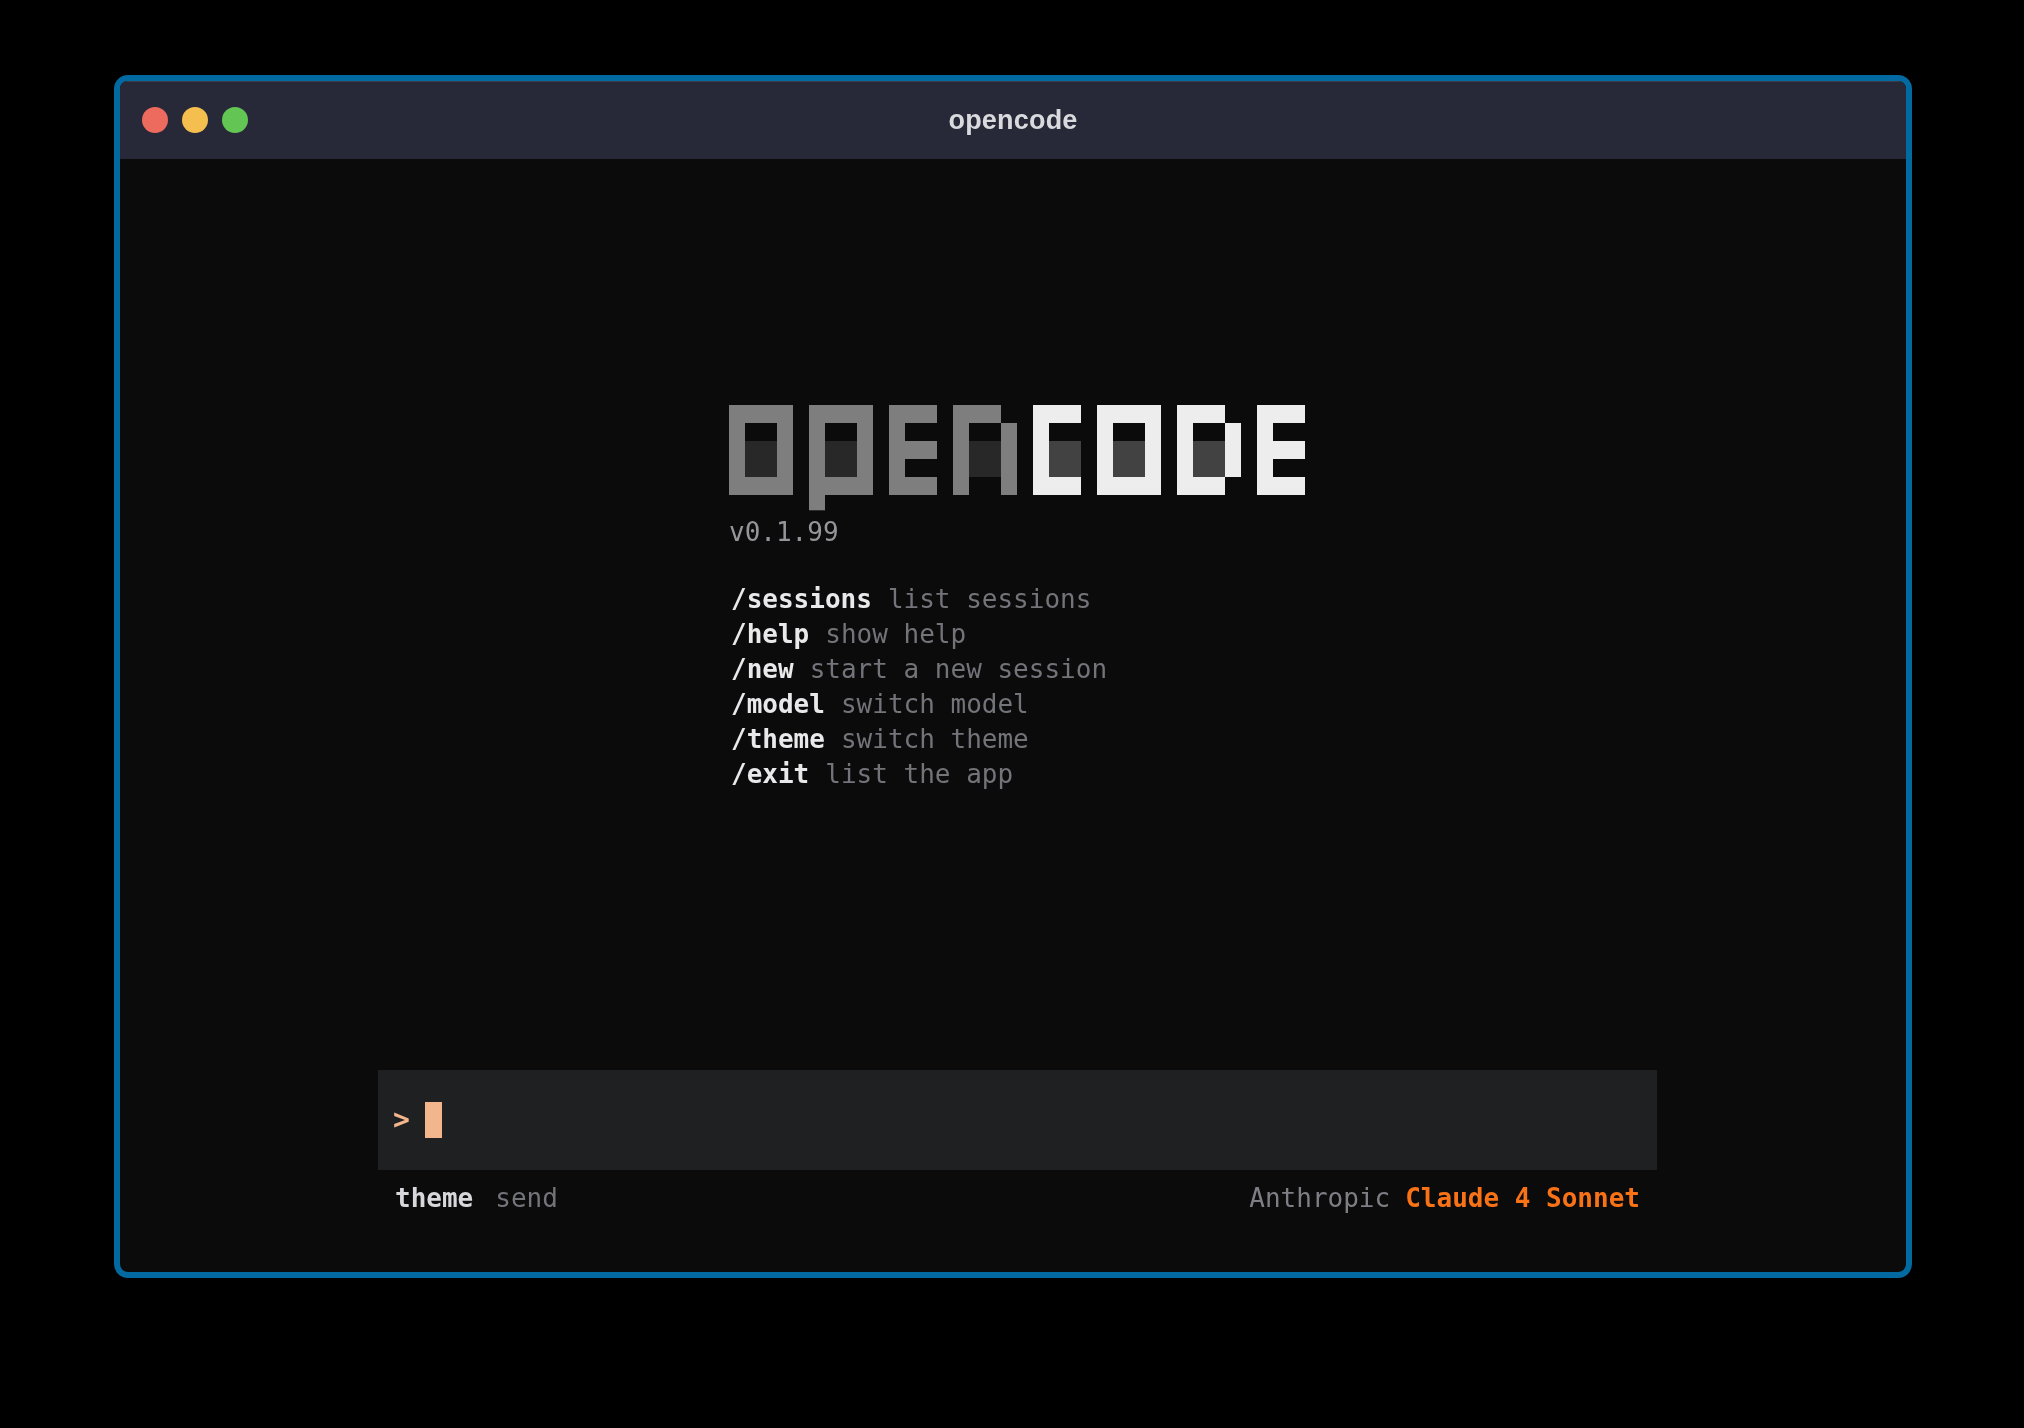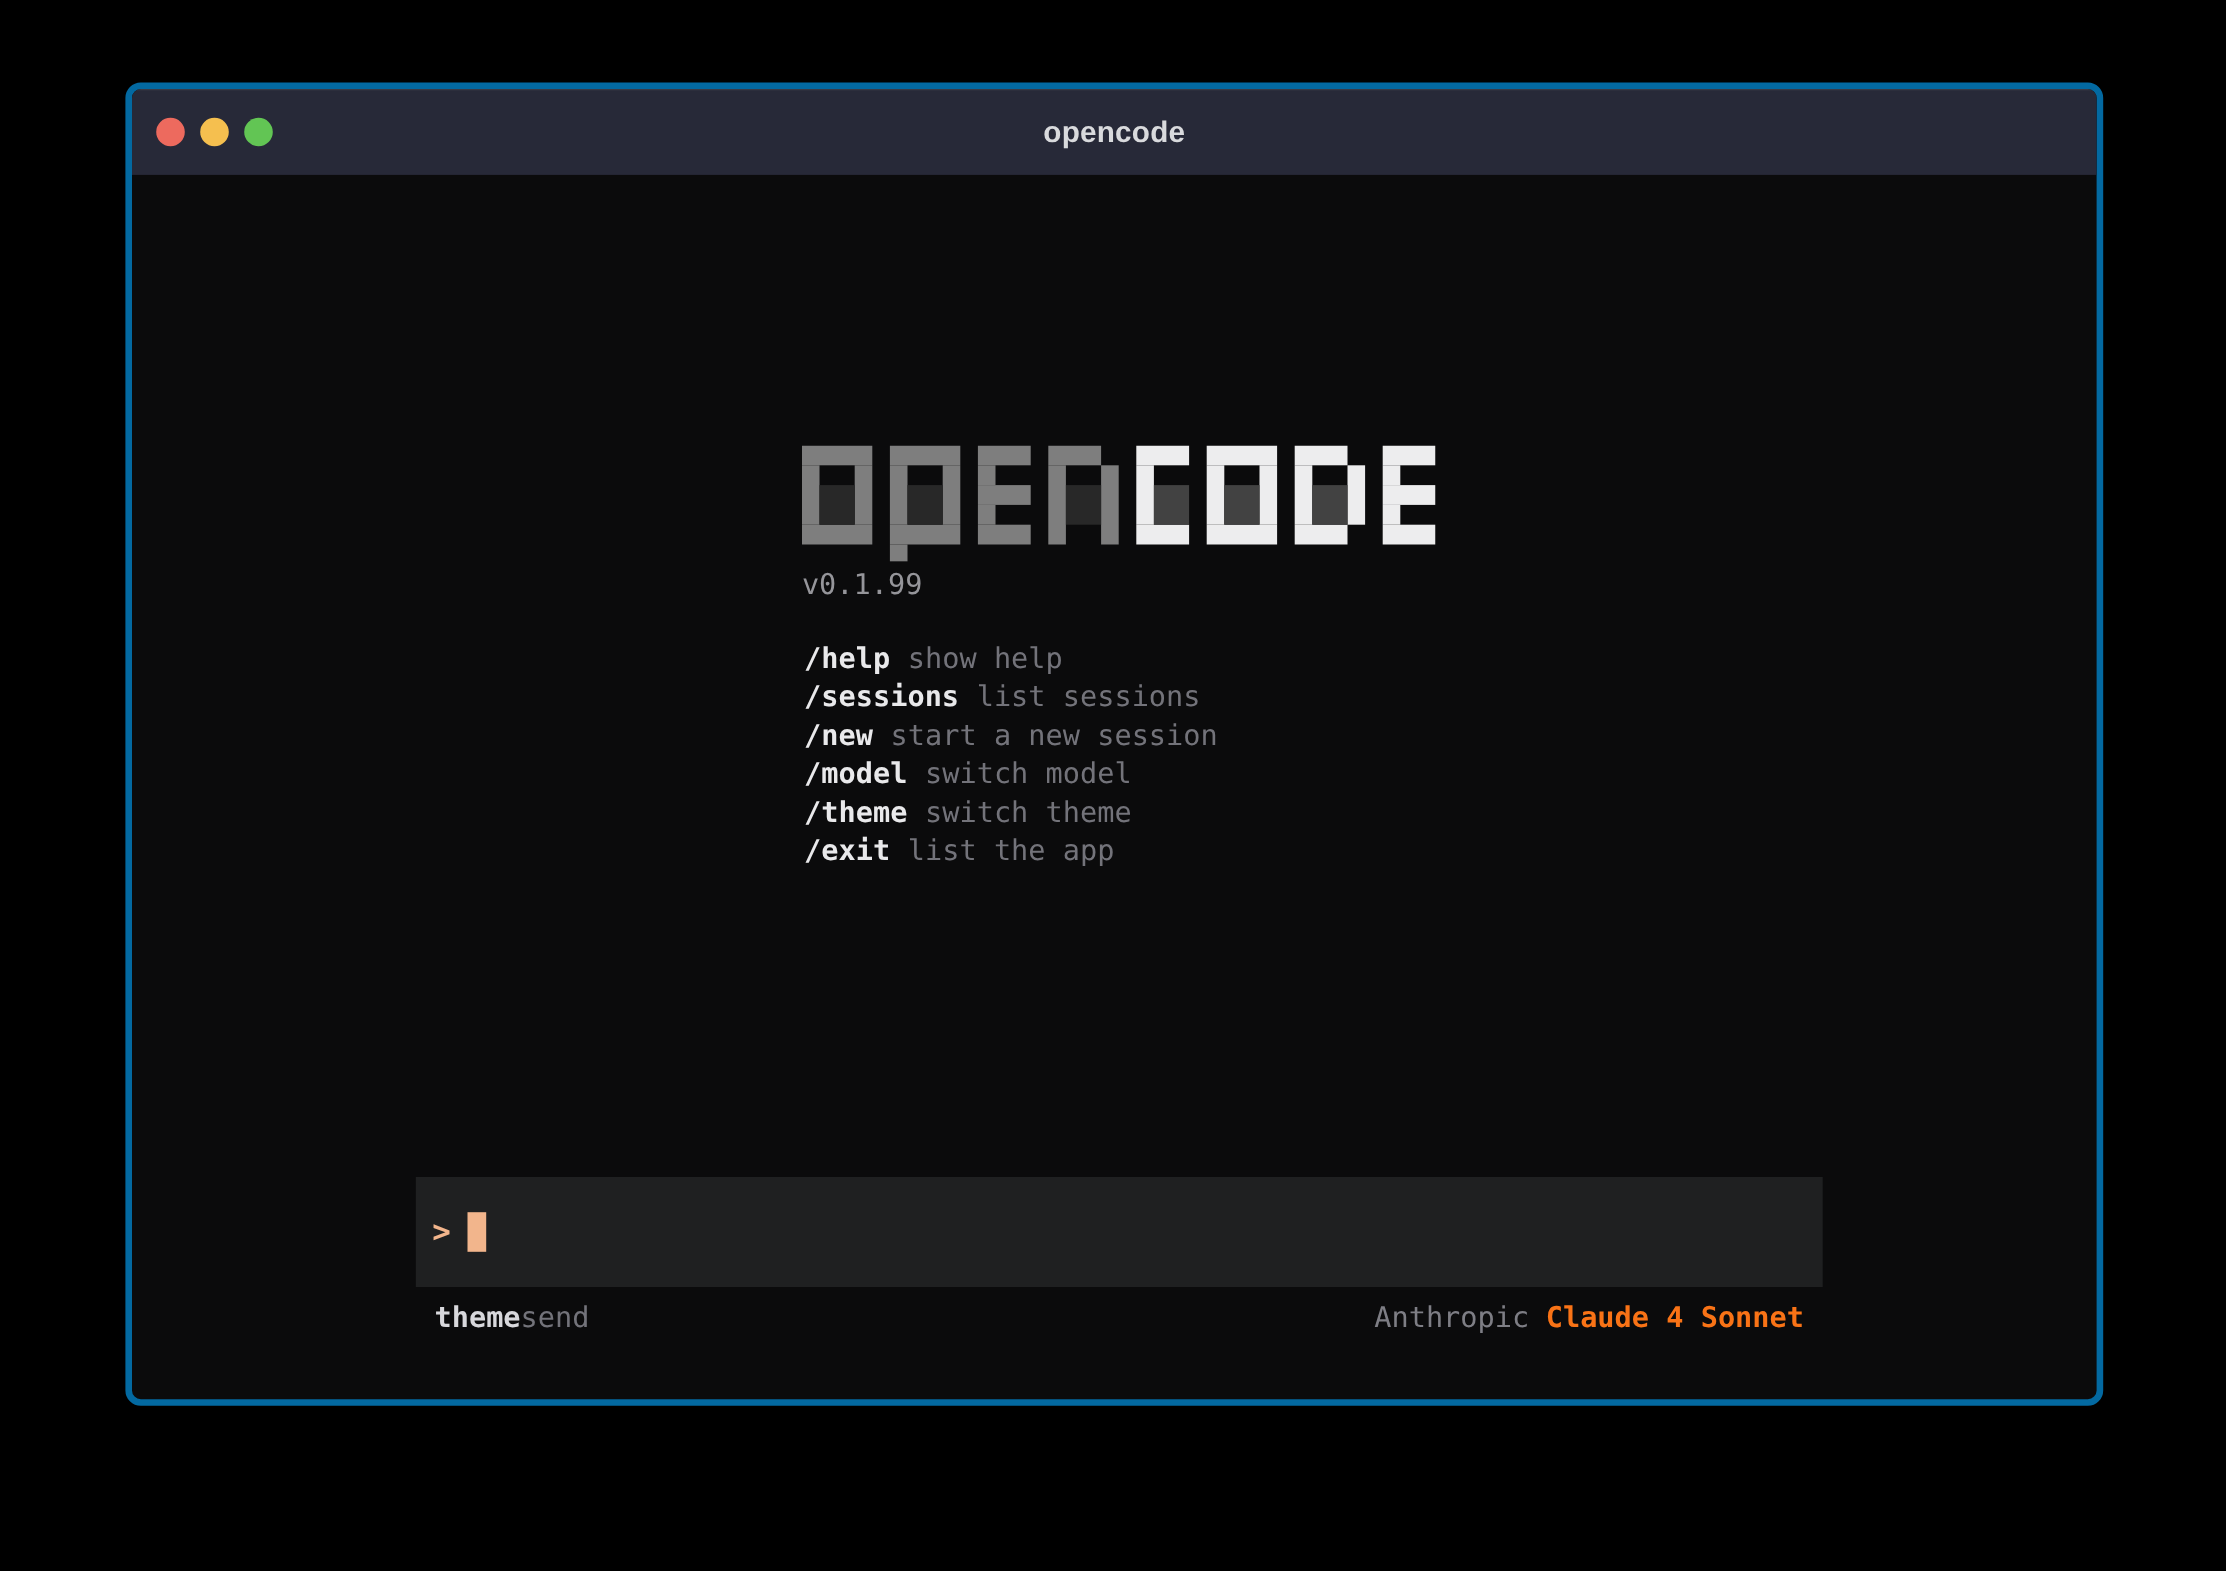--- a/index.html
+++ b/index.html
@@ -44,21 +44,21 @@
   }
   .prompt { font-size: 28px; font-weight: bold; line-height: 1; }
   .cursor { display: inline-block; width: 17px; height: 36px; margin-left: 15px; }
 
   .statusbar {
     position: absolute; left: 258px; top: 1022px; width: 1279px;
     padding: 0 17px; display: flex; justify-content: space-between;
     font-size: 26px; line-height: 34px; white-space: pre;
   }
   .key-label { color: #d8d8dc; font-weight: bold; }
-  .key-action { color: #73737a; margin-left: 0; }
+  .key-action { color: #73737a; margin-left: 22px; }
   .provider { color: #7e7e85; }
   .model-name { color: #f97316; font-weight: bold; margin-left: 15px; }
 </style>
 </head>
 <body>
 
 <div class="window">
 
   <div class="titlebar">
     <div class="lights">
@@ -109,22 +109,22 @@
         <rect x="528" y="0" width="48" height="18" fill="#ededee"></rect>
         <rect x="528" y="18" width="16" height="18" fill="#ededee"></rect>
         <rect x="528" y="36" width="48" height="18" fill="#ededee"></rect>
         <rect x="528" y="54" width="16" height="18" fill="#ededee"></rect>
         <rect x="528" y="72" width="48" height="18" fill="#ededee"></rect>
       </svg>
 
     <div class="version">v0.1.99</div>
 
     <div class="commands">
+      <div class="cmd-row"><span class="cmd-name">/sessions</span><span class="cmd-desc">list sessions</span></div>
       <div class="cmd-row"><span class="cmd-name">/help</span><span class="cmd-desc">show help</span></div>
-      <div class="cmd-row"><span class="cmd-name">/sessions</span><span class="cmd-desc">list sessions</span></div>
       <div class="cmd-row"><span class="cmd-name">/new</span><span class="cmd-desc">start a new session</span></div>
       <div class="cmd-row"><span class="cmd-name">/model</span><span class="cmd-desc">switch model</span></div>
       <div class="cmd-row"><span class="cmd-name">/theme</span><span class="cmd-desc">switch theme</span></div>
       <div class="cmd-row"><span class="cmd-name">/exit</span><span class="cmd-desc">list the app</span></div>
     </div>
 
     <div class="inputbox">
       <span class="prompt" style="color: rgb(242, 181, 140);">&gt;</span>
       <span class="cursor" style="background: rgb(242, 181, 140);"></span>
     </div>

